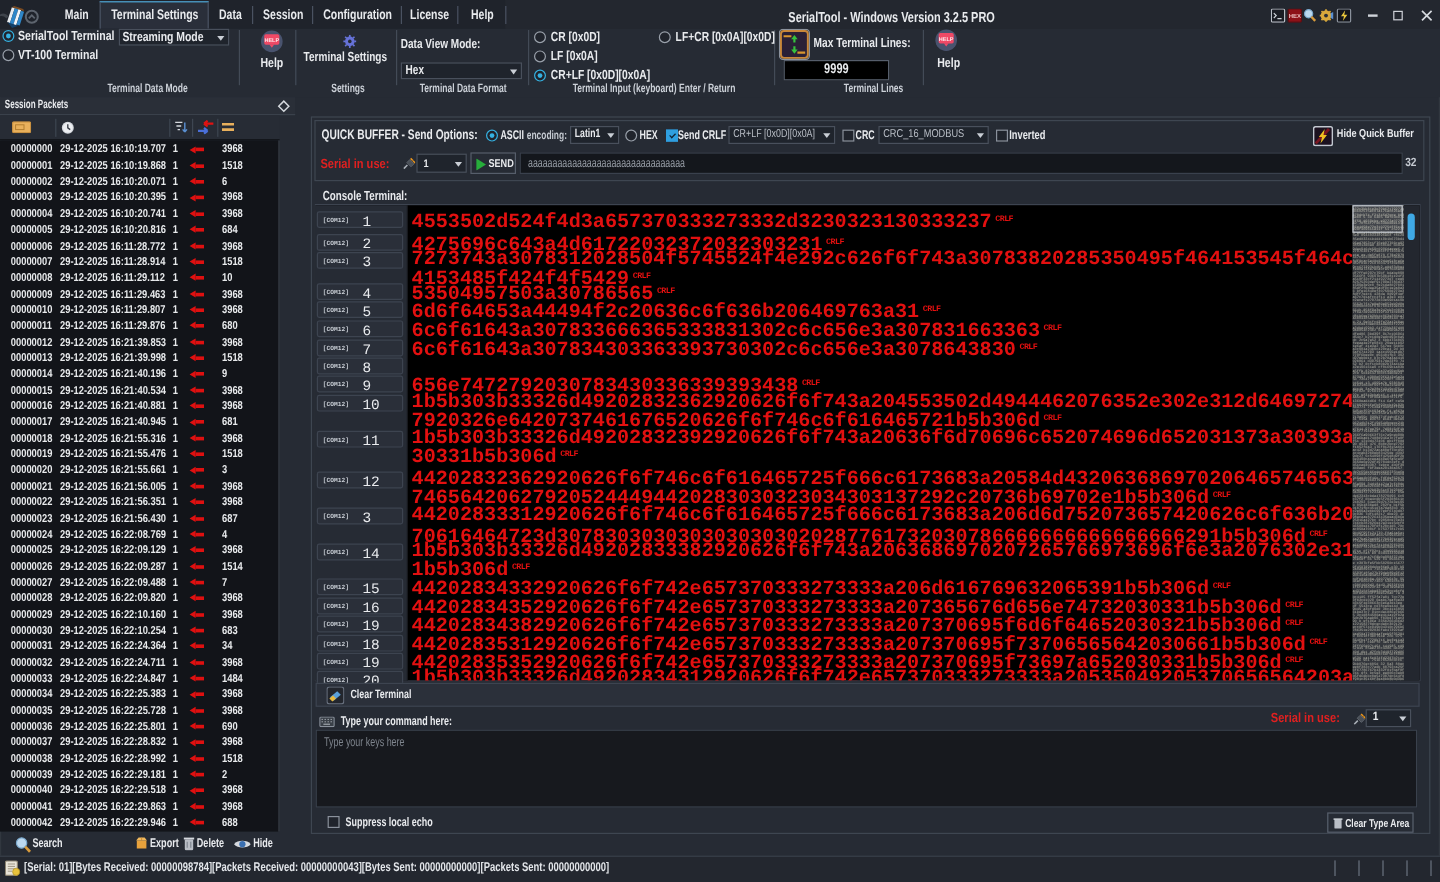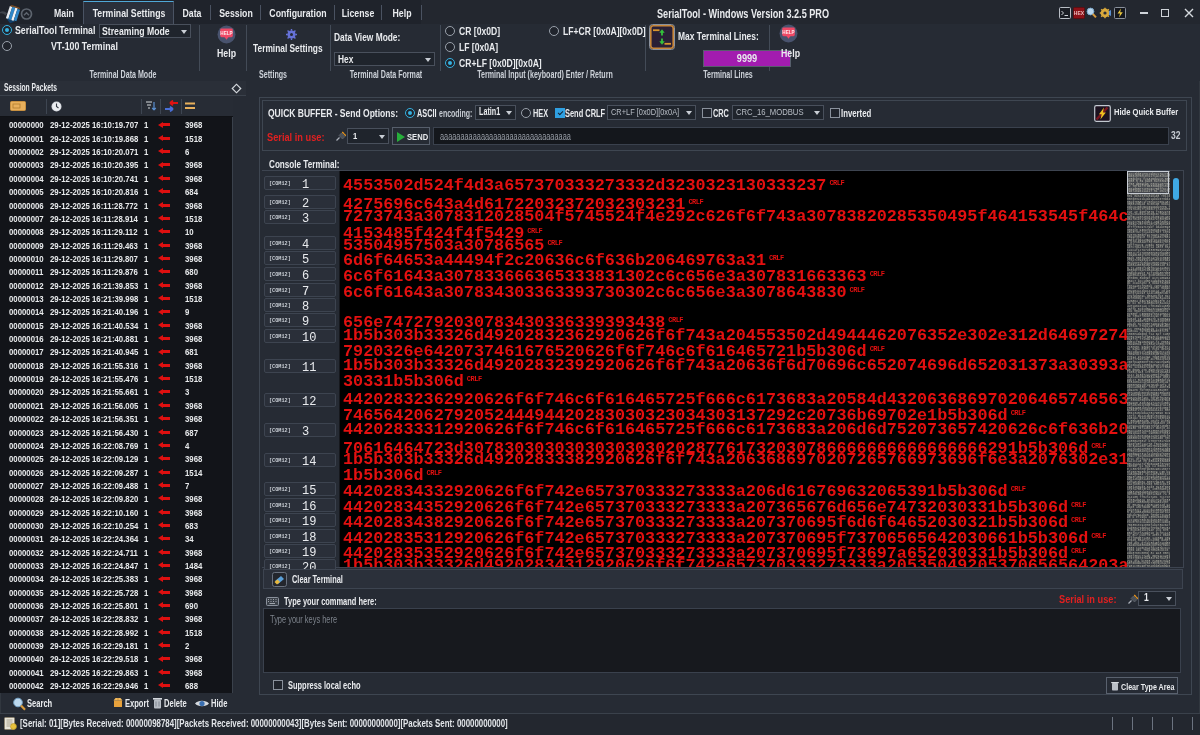--- a/index.html
+++ b/index.html
@@ -134,21 +134,21 @@
 <div class="gsep" style="left:330px"></div>
 <div class="gsep" style="left:440px"></div>
 <div class="gsep" style="left:645px"></div>
 <div class="gsep" style="left:769px"></div>
 
 <div class="radio sel" style="left:2px;top:25px"></div>
 <div class="abs" style="left:15px;top:24px;width:2px;height:13px;">
     <span style="position:absolute;left:0;top:0;white-space:nowrap;font-size:11px;font-weight:bold;color:#e9ebee;transform-origin:0 50%;transform:scaleX(0.8);">SerialTool Terminal</span>
   </div>
 <div class="radio" style="left:2px;top:41px"></div>
-<div class="abs" style="left:15px;top:40px;width:2px;height:13px;margin-left:36px;">
+<div class="abs" style="left:15px;top:40px;width:2px;height:13px;">
     <span style="position:absolute;left:0;top:0;white-space:nowrap;font-size:11px;font-weight:bold;color:#e9ebee;transform-origin:0 50%;transform:scaleX(0.8);">VT-100 Terminal</span>
   </div>
 <div class="combo" style="left:99px;top:24px;width:92px;height:14px">
  <div class="abs" style="left:2px;top:-0.5px;width:2px;height:13px;">
       <span style="position:absolute;left:0;top:0;white-space:nowrap;font-size:11px;font-weight:bold;color:#e9ebee;transform-origin:0 50%;transform:scaleX(0.79);">Streaming Mode</span>
     </div>
     <span class="ar"></span>
 </div>
 <div class="abs" style="left:53px;top:69px;width:140px;height:13px">
     <span style="position:absolute;left:50%;top:0;white-space:nowrap;font-size:10px;font-weight:bold;color:#ccd1d8;transform-origin:0 50%;transform:scaleX(0.71) translateX(-50%)">Terminal Data Mode</span>
@@ -165,21 +165,21 @@
   </div>
 
 <svg class="abs" style="left:286px;top:29px" width="11" height="11" viewBox="0 0 11 11">
  <circle cx="5.5" cy="5.5" r="4" fill="#6672d8"></circle>
  <circle cx="5.5" cy="5.5" r="1.5" fill="#262b34"></circle>
  <path d="M5.5 0 V1.8 M5.5 9.2 V11 M0 5.5 H1.8 M9.2 5.5 H11 M1.6 1.6 L2.9 2.9 M8.1 8.1 L9.4 9.4 M9.4 1.6 L8.1 2.9 M2.9 8.1 L1.6 9.4" stroke="#6672d8" stroke-width="1.4"></path>
 </svg>
 <div class="abs" style="left:253px;top:42px;width:2px;height:13px;">
     <span style="position:absolute;left:0;top:0;white-space:nowrap;font-size:11px;font-weight:bold;color:#e9ebee;transform-origin:0 50%;transform:scaleX(0.76);">Terminal Settings</span>
   </div>
-<div class="abs" style="left:238px;top:69px;width:70px;height:13px">
+<div class="abs" style="left:255px;top:69px;width:70px;height:13px">
     <span style="position:absolute;left:50%;top:0;white-space:nowrap;font-size:10px;font-weight:bold;color:#ccd1d8;transform-origin:0 50%;transform:scaleX(0.71) translateX(-50%)">Settings</span>
   </div>
 
 <div class="abs" style="left:334px;top:31px;width:2px;height:13px;">
     <span style="position:absolute;left:0;top:0;white-space:nowrap;font-size:11px;font-weight:bold;color:#e9ebee;transform-origin:0 50%;transform:scaleX(0.76);">Data View Mode:</span>
   </div>
 <div class="combo" style="left:334px;top:52px;width:101px;height:14px">
  <div class="abs" style="left:3px;top:-0.5px;width:2px;height:13px;">
       <span style="position:absolute;left:0;top:0;white-space:nowrap;font-size:11px;font-weight:bold;color:#e9ebee;transform-origin:0 50%;transform:scaleX(0.76);">Hex</span>
     </div>
@@ -217,21 +217,21 @@
  <path d="M14.5 18.8 H21" stroke="#d9952e" stroke-width="1.8"></path>
  <path d="M12 10.5 V7" stroke="#35c23c" stroke-width="1.8"></path>
  <path d="M9.3 7.8 L12 4.2 L14.7 7.8 Z" fill="#35c23c"></path>
  <path d="M12 13.5 V17" stroke="#35c23c" stroke-width="1.8"></path>
  <path d="M9.3 16.2 L12 19.8 L14.7 16.2 Z" fill="#35c23c"></path>
  </g>
 </svg>
 <div class="abs" style="left:678px;top:30px;width:2px;height:13px;">
     <span style="position:absolute;left:0;top:0;white-space:nowrap;font-size:11px;font-weight:bold;color:#e9ebee;transform-origin:0 50%;transform:scaleX(0.77);">Max Terminal Lines:</span>
   </div>
-<div class="abs" style="left:703px;top:50px;width:88px;height:17px;background:#a21caf;border:1px solid #565e6b">
+<div class="abs" style="left:653px;top:50px;width:88px;height:17px;background:#000000;border:1px solid #565e6b">
  <span style="position:absolute;left:50%;top:1px;white-space:nowrap;font-size:11.5px;font-weight:bold;color:#e9ebee;transform-origin:0 50%;transform:scaleX(0.8) translateX(-50%)">9999</span>
 </div>
 <div class="abs" style="left:672px;top:69px;width:112px;height:13px">
     <span style="position:absolute;left:50%;top:0;white-space:nowrap;font-size:10px;font-weight:bold;color:#ccd1d8;transform-origin:0 50%;transform:scaleX(0.71) translateX(-50%)">Terminal Lines</span>
   </div>
 
 <svg class="abs" style="left:779px;top:24px" width="19" height="19" viewBox="0 0 19 19">
  <circle cx="9.5" cy="9.5" r="9" fill="#49536e"></circle>
  <rect x="3.2" y="3.6" width="12.6" height="8.6" rx="1.4" fill="#f04966"></rect>
  <path d="M7.5 12 L9.5 14.8 L11.5 12 Z" fill="#f04966"></path>

